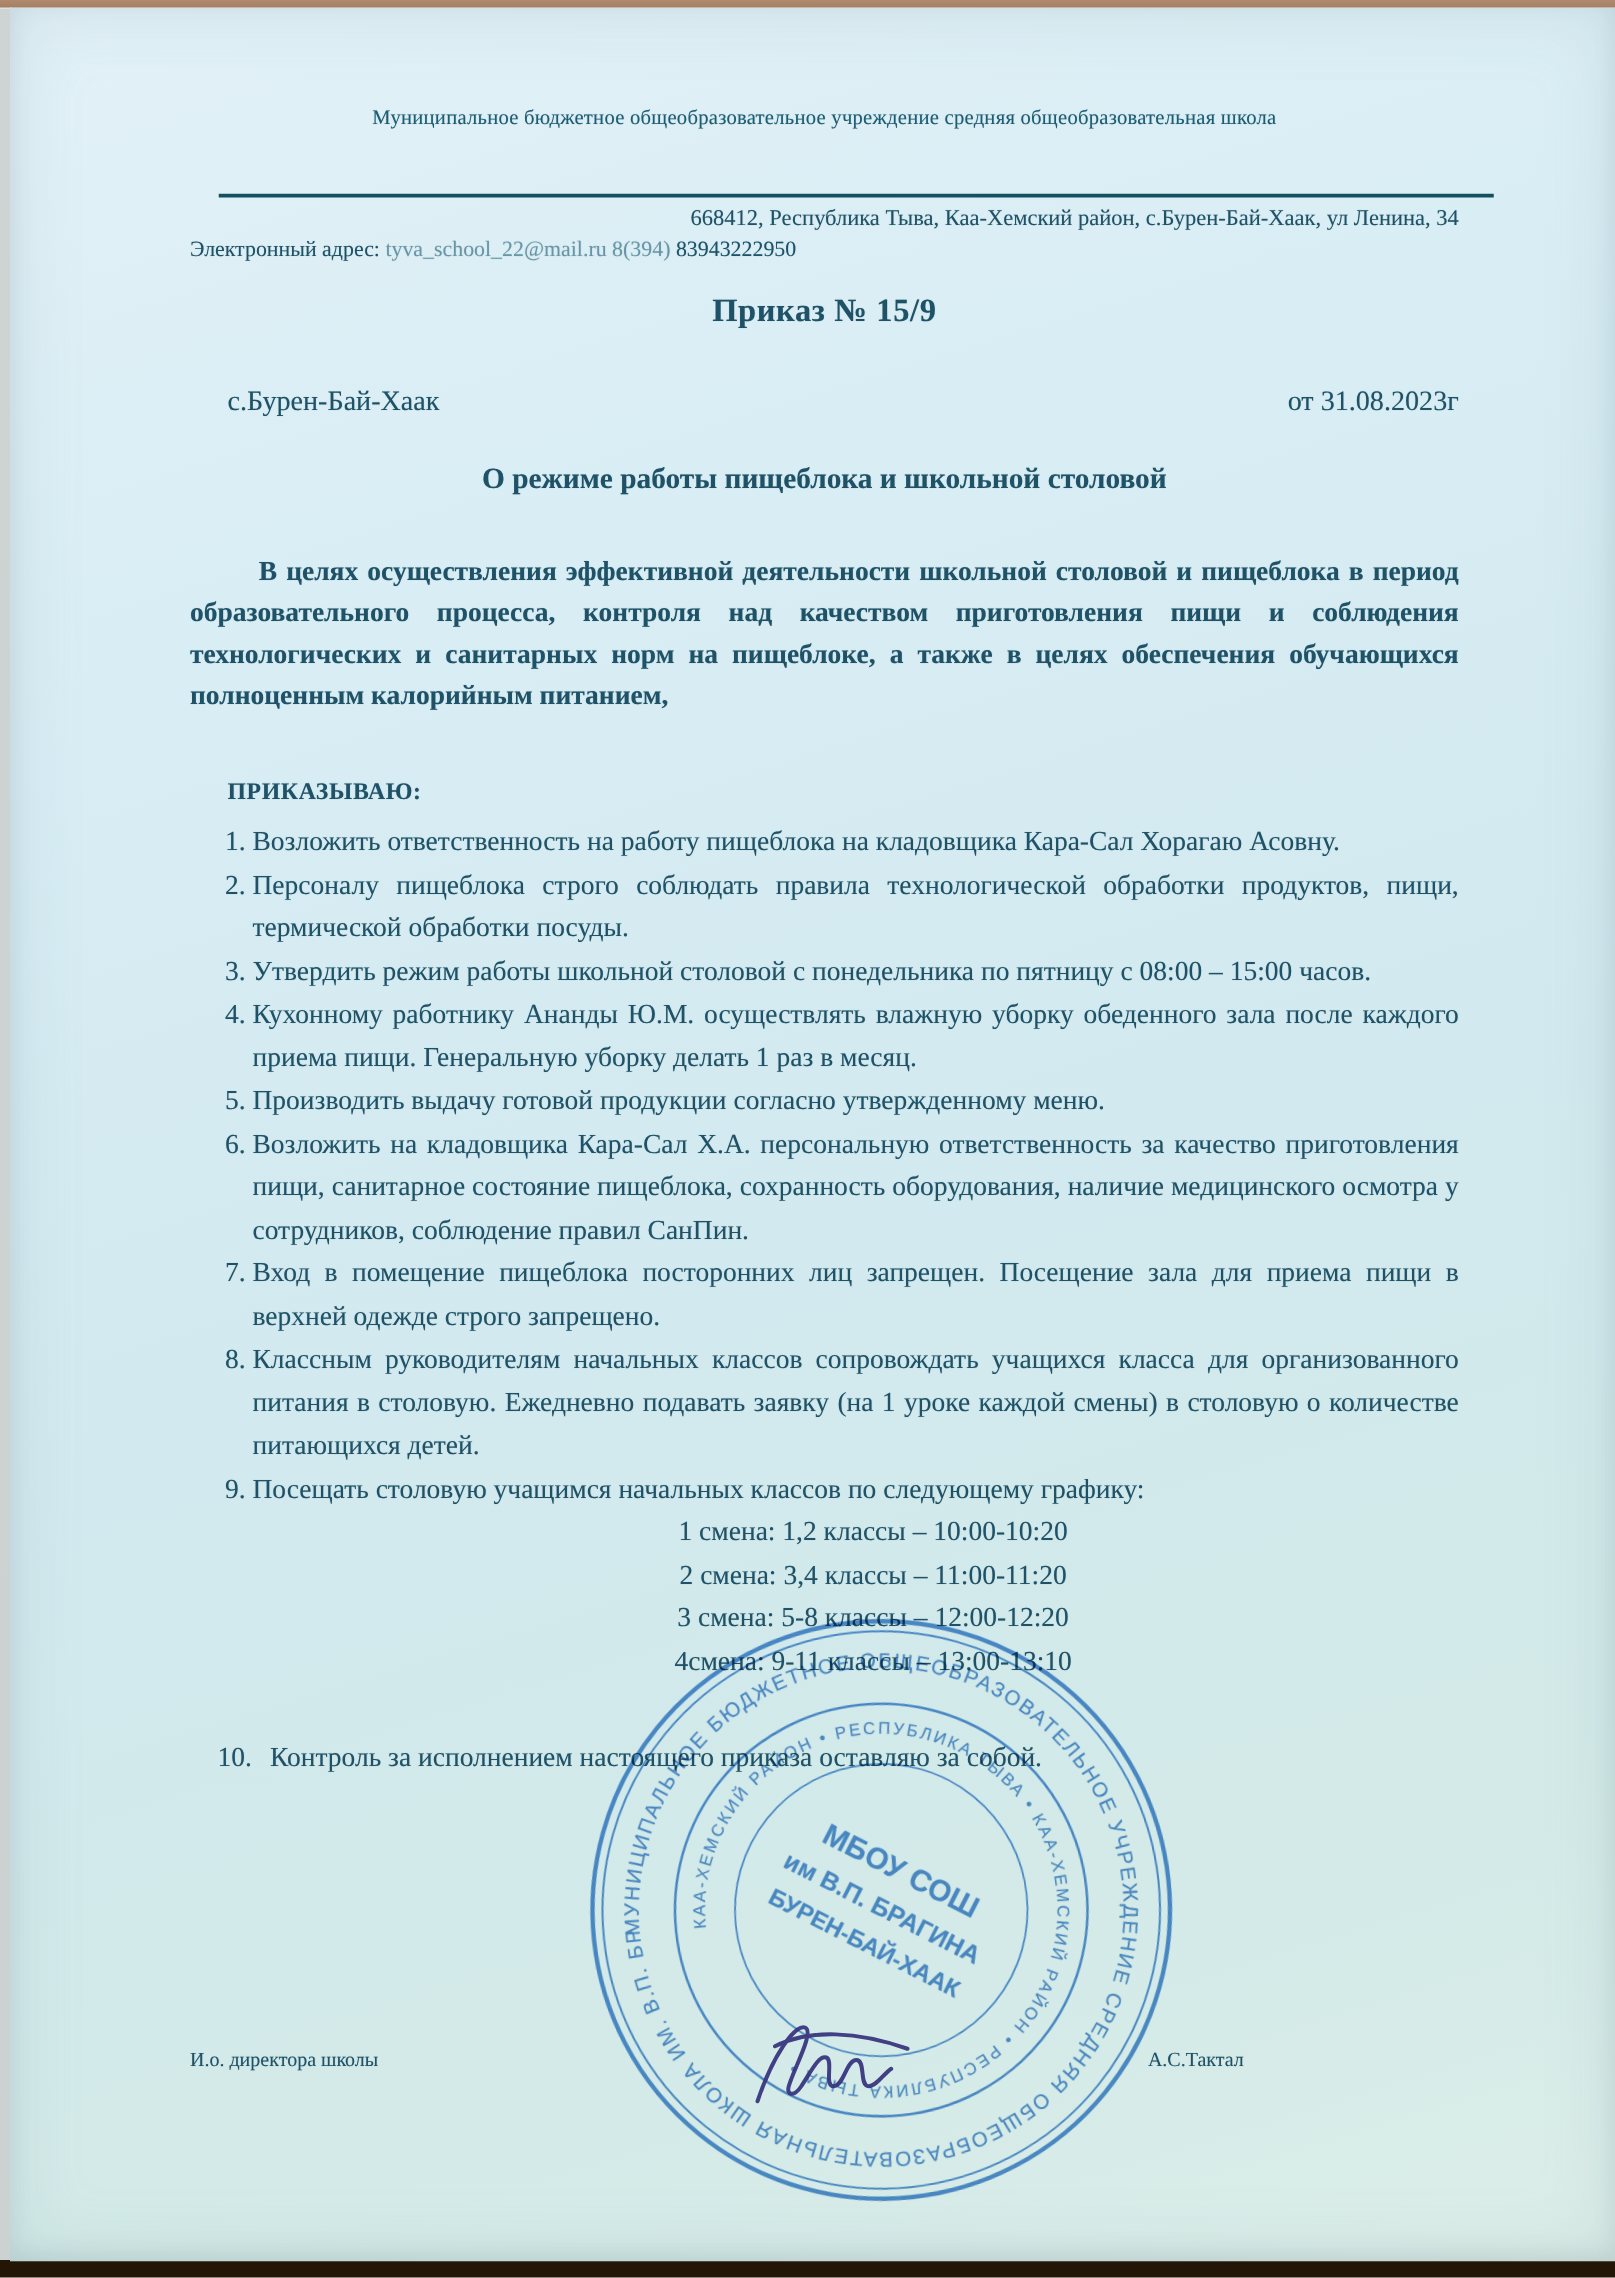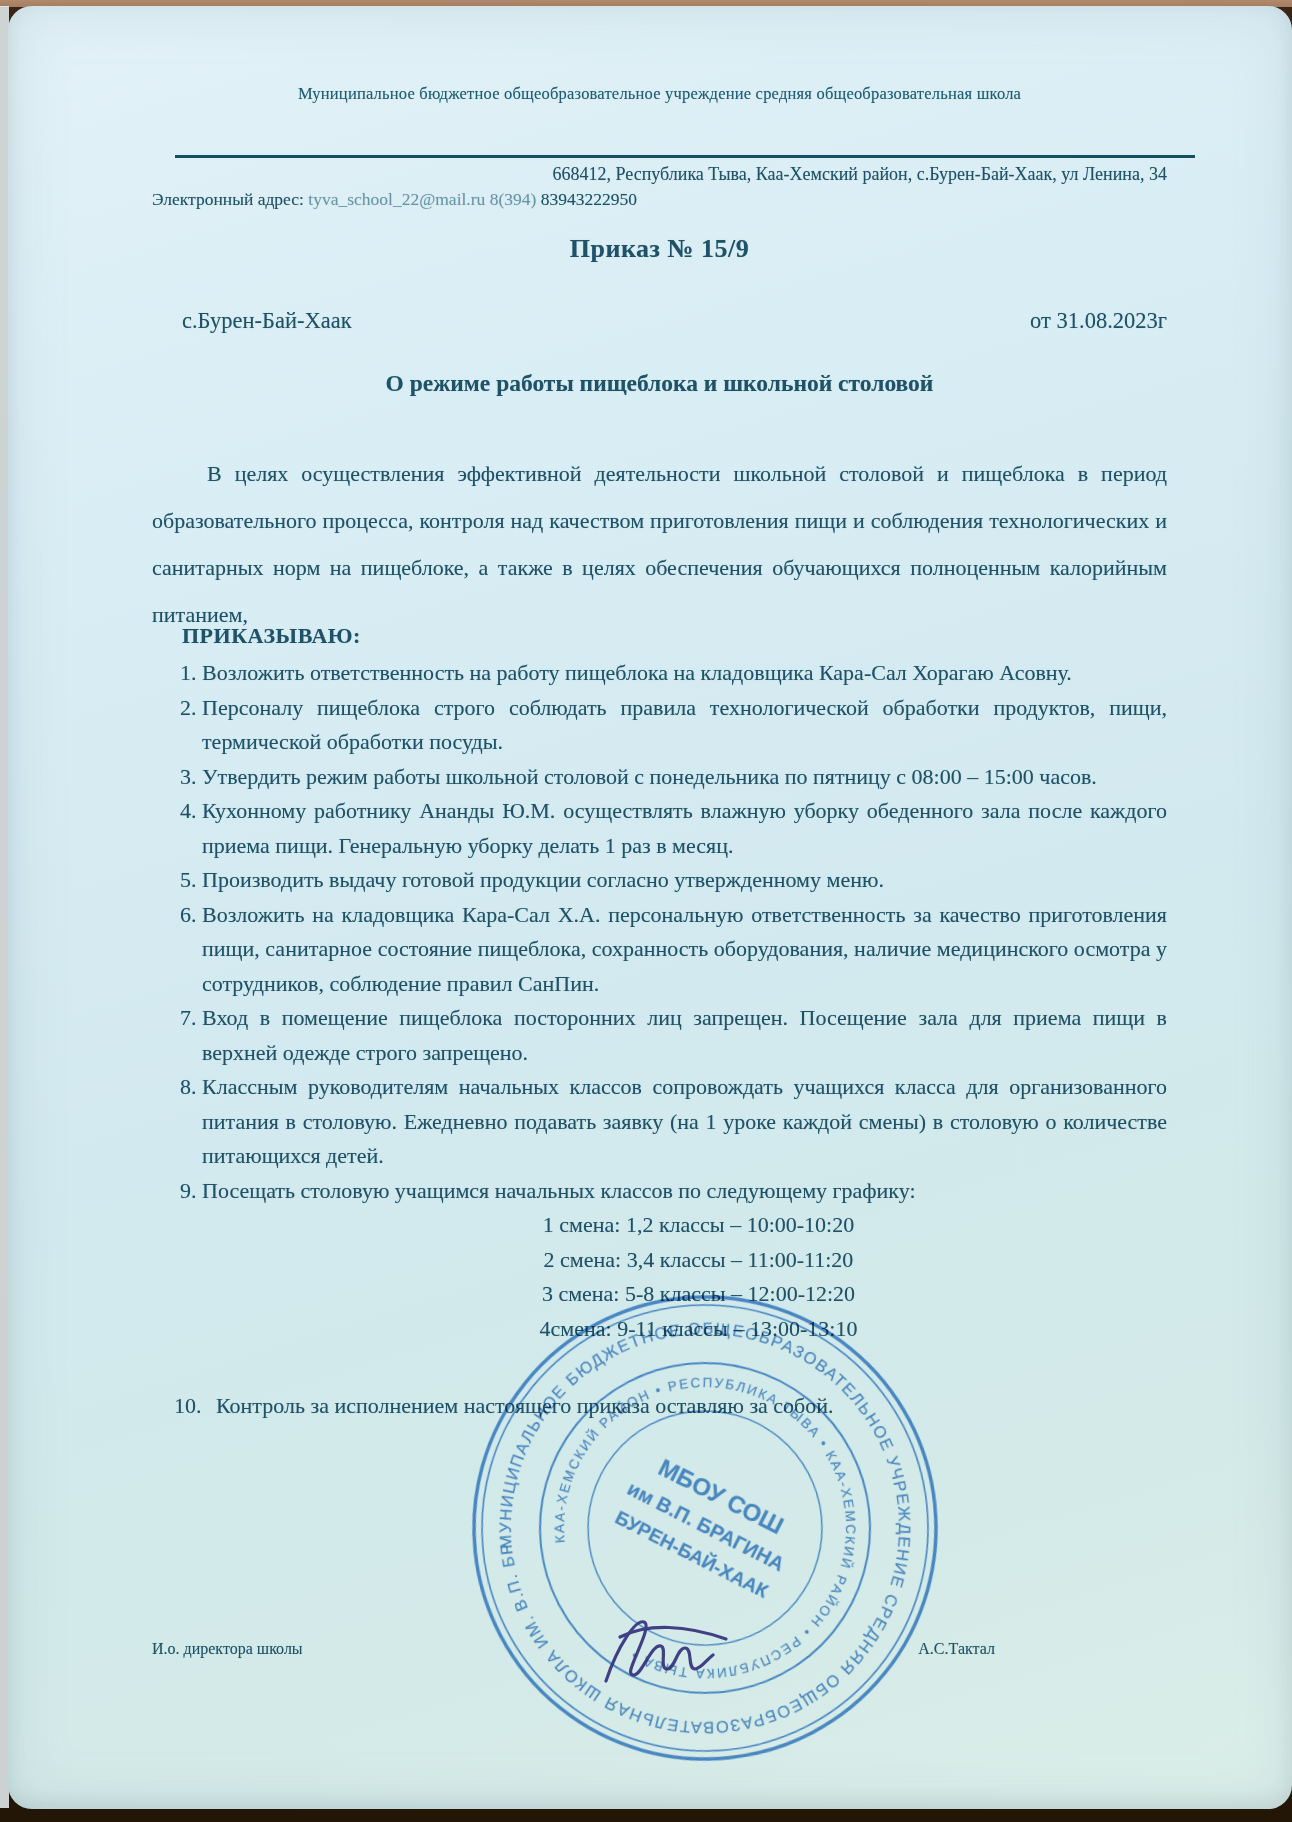--- a/index.html
+++ b/index.html
@@ -6,39 +6,38 @@
   body{
     width:1292px;height:1822px;position:relative;overflow:hidden;
     background:linear-gradient(180deg,#b08a6e 0px,#a57d61 7px,#3a2415 7px,#241607 100%);
     font-family:"Liberation Serif","DejaVu Serif",serif;
   }
   .edge-light{position:absolute;left:0;top:6px;bottom:14px;width:9px;background:#e9f3f5;opacity:.85;}
   .paper{
     position:absolute;left:8px;right:0;top:6px;bottom:13px;
     background:linear-gradient(163deg,#e2f1f7 0%,#d8edf4 28%,#d2e9ef 55%,#d3eae8 82%,#dceee9 100%);
     box-shadow:inset 0 0 60px rgba(120,150,160,0.18), inset 0 -6px 18px rgba(90,110,115,0.15);
-    border-radius:24px;
   }
   .doc{color:var(--ink,#1f5266);text-shadow:0 0 0.8px rgba(23,80,100,0.35);}
   .content{position:absolute;left:144px;width:1015px;top:0;font-size:22px;}
   .abs{position:absolute;left:0;right:0;}
 
   .org-line{top:78px;text-align:center;font-size:16.5px;letter-spacing:.2px;color:#1c5d72;}
   .hr{position:absolute;left:167px;width:1020px;top:149px;height:3px;background:#14505f;border:none;}
   .addr{top:158px;text-align:right;font-size:18px;}
   .email{top:183px;text-align:left;font-size:17.5px;}
   .email .faint{color:rgba(27,94,116,0.42);}
   .email .phone{color:#1b5468;}
 
   .order-no{top:228px;text-align:center;font-size:26px;font-weight:700;letter-spacing:.5px;}
   .place-date{top:302px;display:flex;justify-content:space-between;font-size:22.5px;}
   .subject{top:364px;text-align:center;font-size:23.5px;font-weight:700;}
 
-  .preamble{top:444px;line-height:47px;text-align:justify;text-indent:55px;}
-  .decree{top:617px;padding-left:30px;font-weight:700;font-size:22px;letter-spacing:.5px;}
+  .preamble{top:434px;line-height:33px;text-align:justify;text-indent:55px;font-weight:bold;}
+  .decree{top:617px;padding-left:30px;font-weight:700;font-size:19px;letter-spacing:.5px;}
 
   .list{top:650px;line-height:34.5px;}
   .item{position:relative;padding-left:50px;text-align:justify;}
   .item .num{position:absolute;left:28px;top:0;}
   .item.wide{padding-left:64px;margin-top:43px;}
   .item.wide .num{left:22px;}
   .item .sub{text-align:center;margin-left:28px;}
 
   .sig-row{top:1634px;display:flex;font-size:16px;}
   .sig-title{flex:0 0 auto;}

